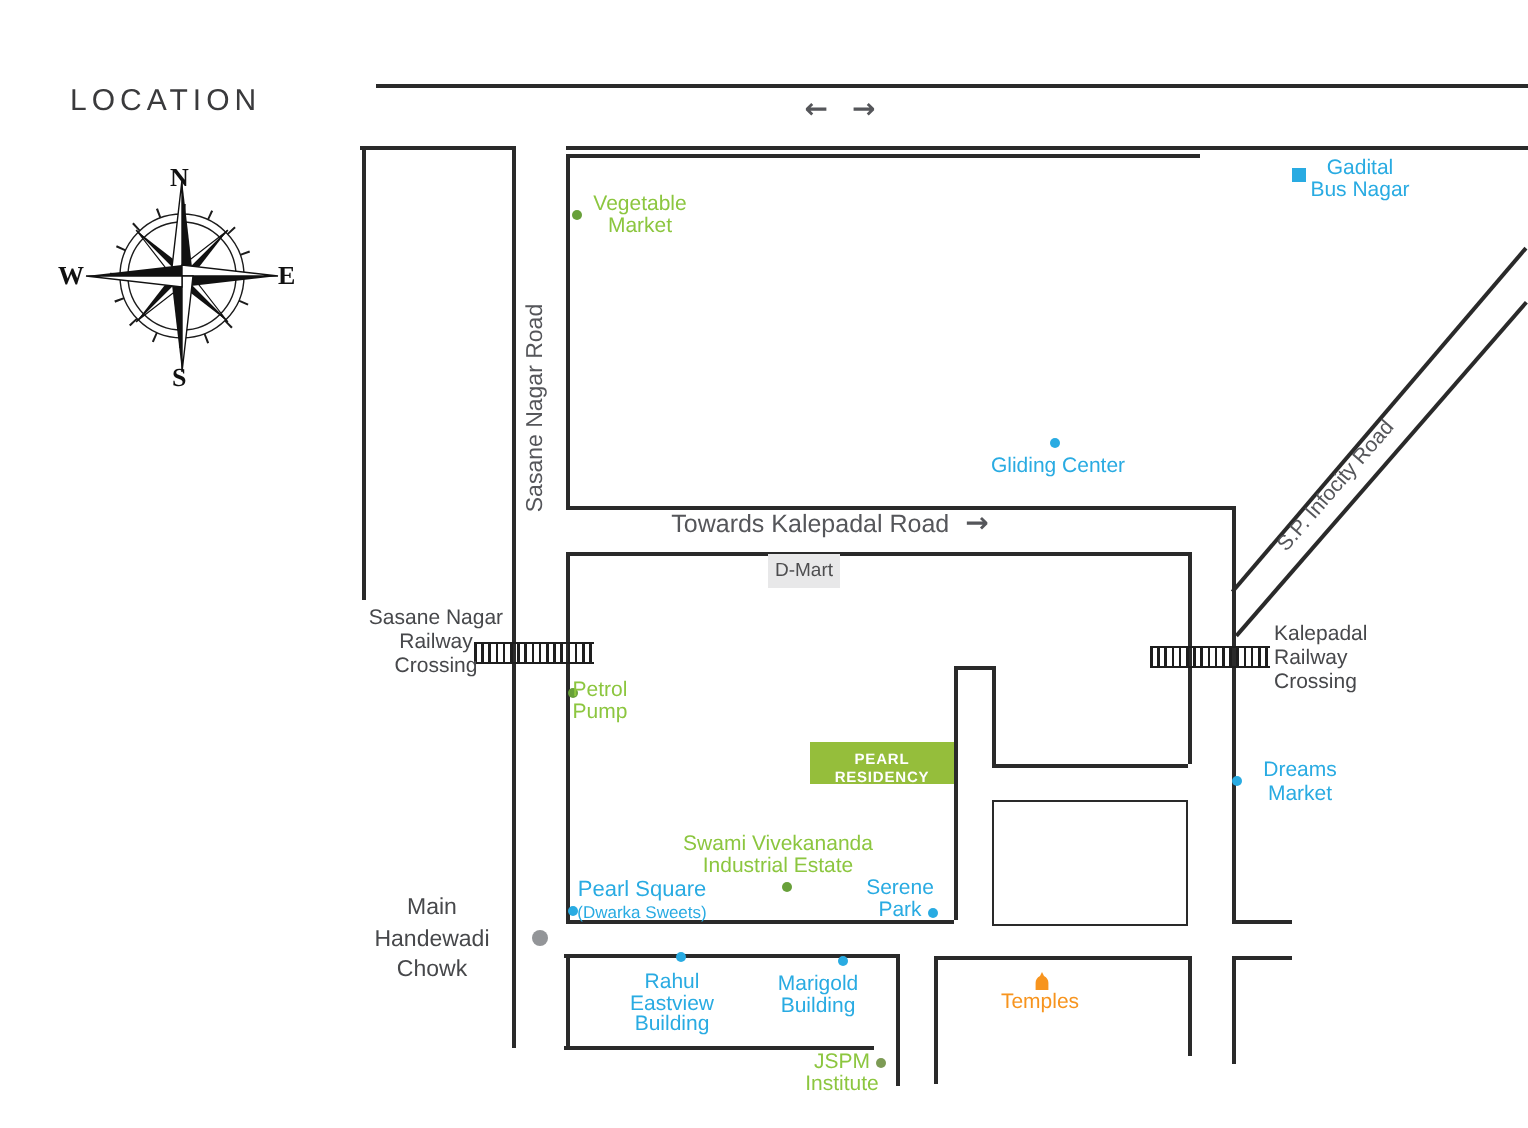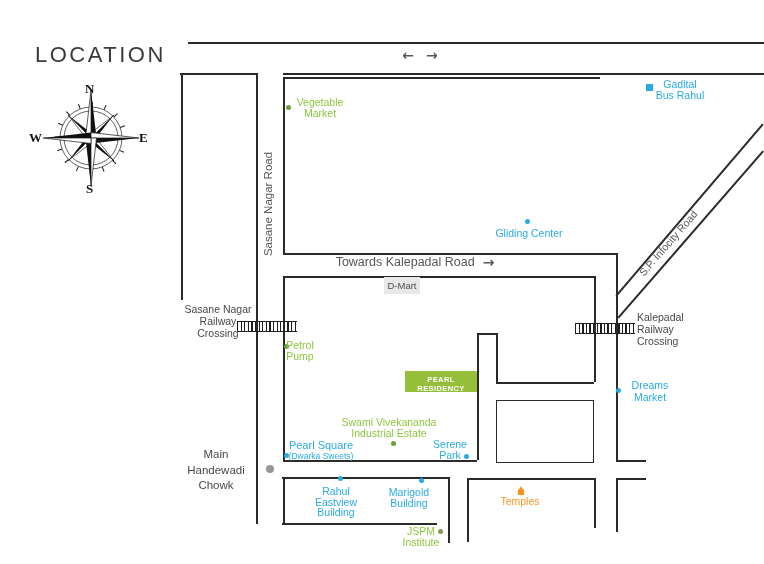--- a/index.html
+++ b/index.html
@@ -19,21 +19,21 @@
   .gray{color:#47484b;}
   .roadtxt{color:#55565a;}
   .dot{position:absolute;width:5px;height:5px;border-radius:50%;}
   .bg-blue{background:#29abe2;}
   .bg-green{background:#68a03a;}
   .bg-olive{background:#7d9b55;}
   .bg-gray{background:#939598;}
   .sq{position:absolute;width:7px;height:7px;background:#29abe2;}
   .compass-letter{position:absolute;font-family:"Liberation Serif",serif;font-weight:bold;
         font-size:13px;color:#111;}
-  #title{position:absolute;left:35px;top:42px;font-size:22px;letter-spacing:2.5px;color:#3a3a3c;}
+  #title{position:absolute;left:35px;top:42px;font-size:15px;letter-spacing:2.5px;color:#3a3a3c;}
   #hwy-label{position:absolute;left:285px;top:47px;width:270px;display:flex;gap:12px;
         justify-content:center;align-items:center;font-size:15px;}
   #kal-label{position:absolute;left:320px;top:254px;width:190px;display:flex;gap:8px;
         justify-content:center;align-items:center;font-size:12.5px;}
   .arrow{font-family:"DejaVu Sans",sans-serif;font-weight:bold;font-size:14px;color:#55565a;}
   #sasane-label{position:absolute;left:203px;top:198px;width:130px;text-align:center;
         font-size:11.5px;transform:rotate(-90deg);}
   #infocity-label{position:absolute;left:622px;top:237px;width:92px;text-align:center;
         font-size:10.5px;transform:rotate(-49deg);}
   #dmart{position:absolute;left:384px;top:277px;width:36px;height:17px;background:#e8e8e9;
@@ -168,21 +168,21 @@
 
   <div class="dot bg-green" style="left:286px;top:105px;"></div>
   <div class="lbl green" style="left:288px;top:97px;width:64px;">
     <div>Vegetable</div>
     <div>Market</div>
   </div>
 
   <div class="sq" style="left:646px;top:84px;"></div>
   <div class="lbl blue" style="left:652px;top:79px;width:56px;">
     <div>Gadital</div>
-    <div>Bus Rahul</div>
+    <div>Bus Nagar</div>
   </div>
 
   <div class="dot bg-blue" style="left:525px;top:219px;"></div>
   <div class="lbl blue" style="left:490px;top:228px;width:78px;">Gliding Center</div>
 
   <div id="dmart">D-Mart</div>
 
   <div class="dot bg-green" style="left:284px;top:344px;"></div>
   <div class="lbl green" style="left:280px;top:340px;width:40px;text-align:center;line-height:10.5px;">
     <div>Petrol</div>

